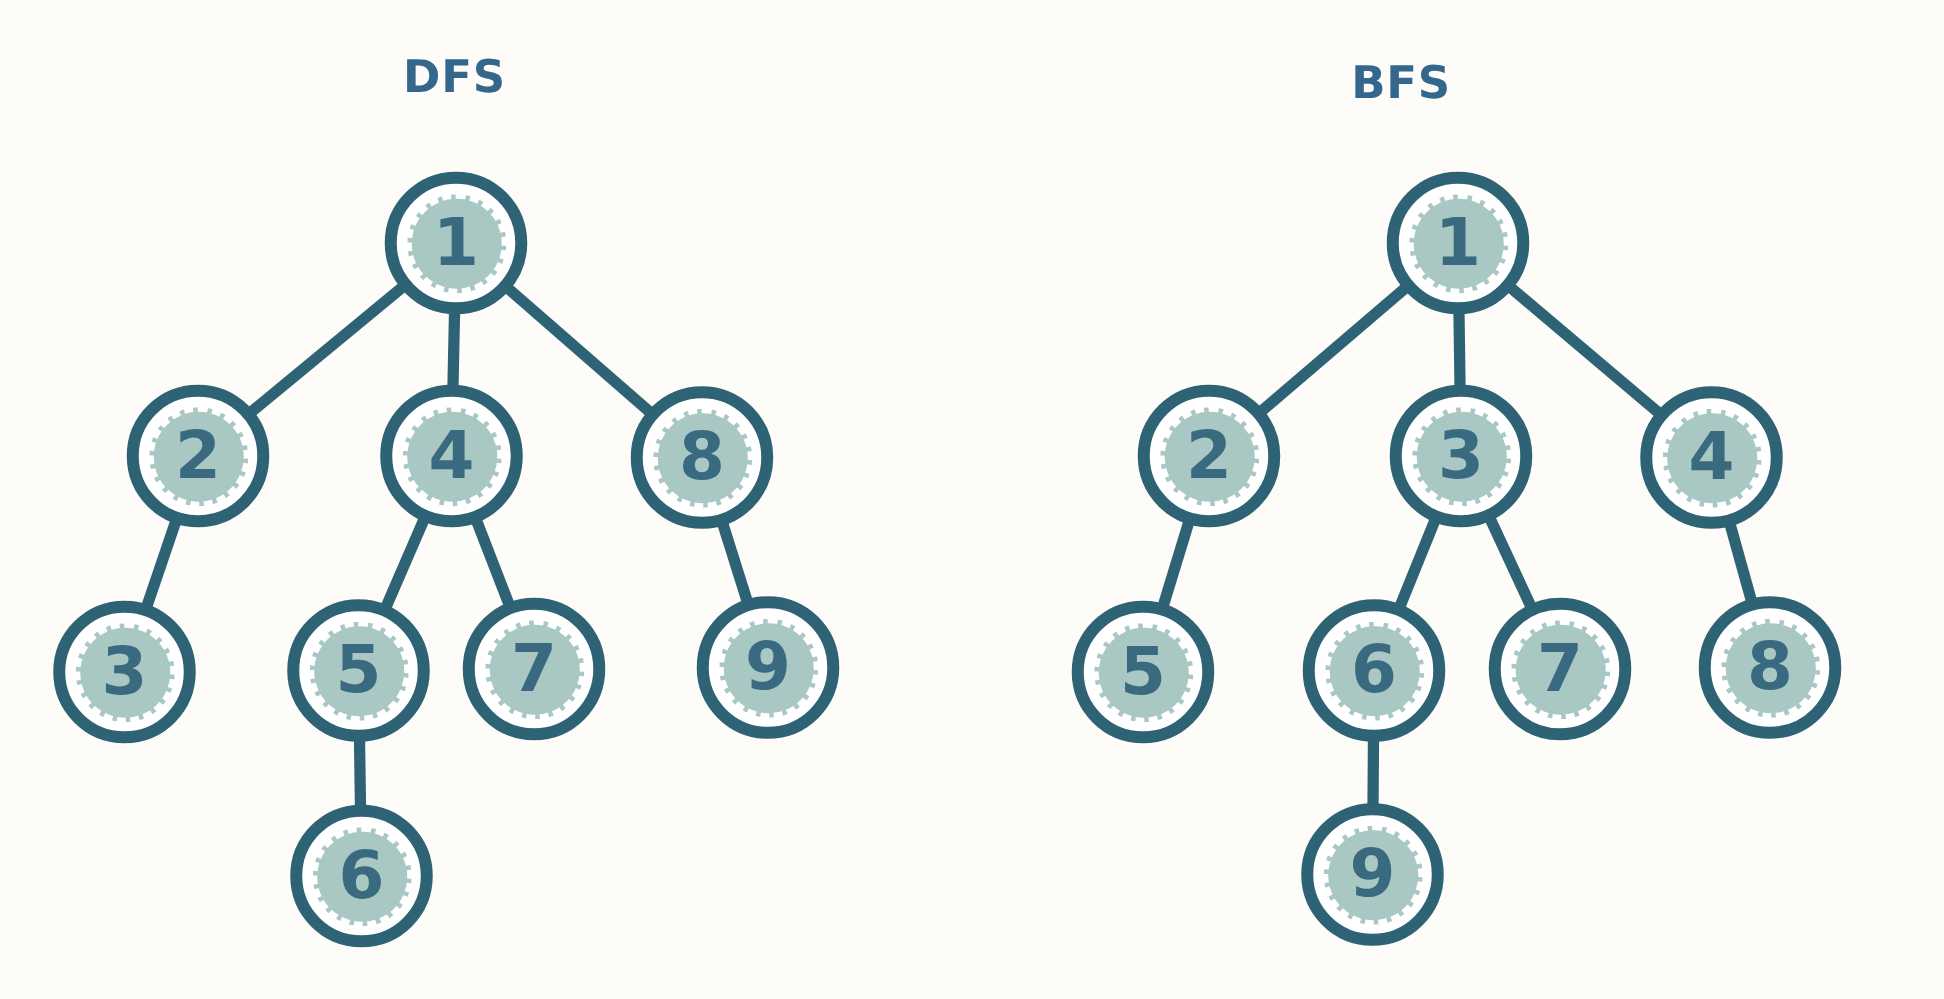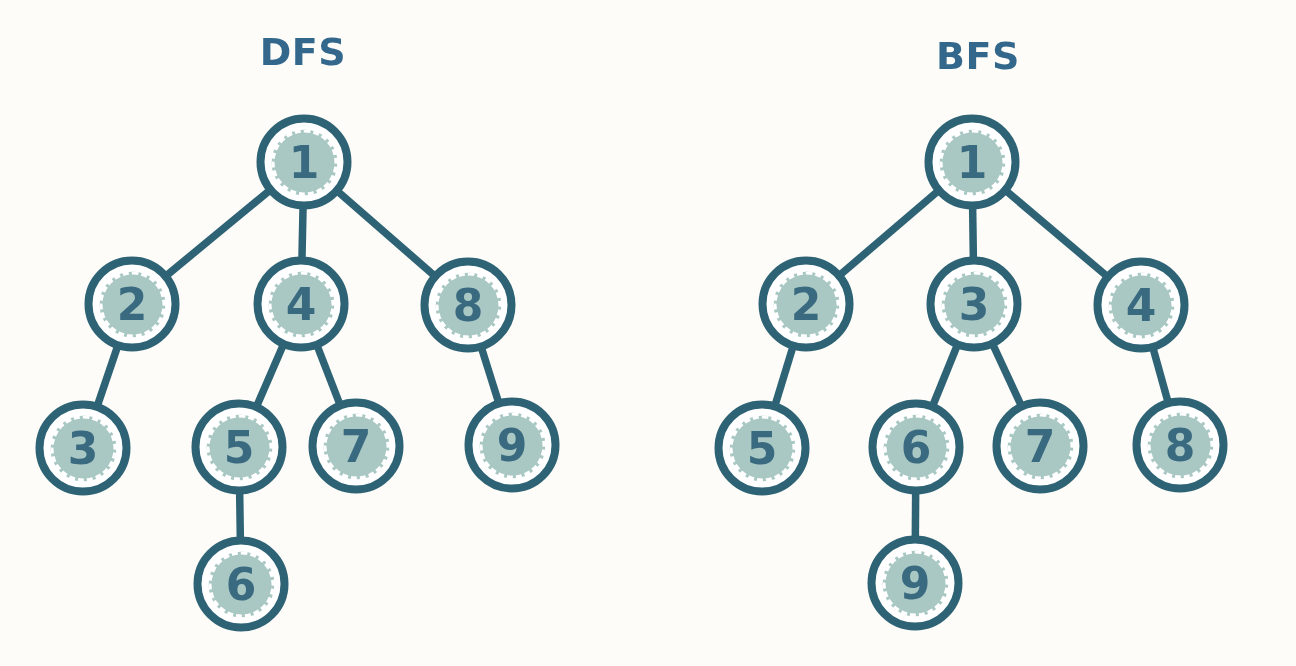--- a/index.html
+++ b/index.html
@@ -11,21 +11,21 @@
     overflow:hidden;
   }
   #edge-layer{
     position:absolute;left:0;top:0;width:1296px;height:666px;
     display:block;
   }
   .tree-title{
     position:absolute;
     transform:translate(-50%,-50%);
     font-weight:bold;
-    font-size:38px;
+    font-size:30px;
     letter-spacing:.5px;
     color:var(--title,#33688c);
     white-space:nowrap;
   }
   .node{
     position:absolute;
     width:95px;height:95px;
     box-sizing:border-box;
     border:8px solid var(--ring,#2e6375);
     background:var(--gap,#ffffff);
@@ -65,21 +65,21 @@
       <line x1="972" y1="162" x2="806" y2="304" stroke="#2e6375" stroke-width="7.5"></line>
       <line x1="972" y1="162" x2="974" y2="304" stroke="#2e6375" stroke-width="7.5"></line>
       <line x1="972" y1="162" x2="1141" y2="305" stroke="#2e6375" stroke-width="7.5"></line>
       <line x1="806" y1="304" x2="762" y2="448" stroke="#2e6375" stroke-width="7.5"></line>
       <line x1="974" y1="304" x2="916" y2="447" stroke="#2e6375" stroke-width="7.5"></line>
       <line x1="974" y1="304" x2="1040" y2="446" stroke="#2e6375" stroke-width="7.5"></line>
       <line x1="1141" y1="305" x2="1180" y2="445" stroke="#2e6375" stroke-width="7.5"></line>
       <line x1="916" y1="447" x2="915" y2="583" stroke="#2e6375" stroke-width="7.5"></line>
     </svg>
   <div class="tree-title" id="tree-title-0" style="left: 303px; top: 52px;">DFS</div>
-  <div class="tree-title" id="tree-title-1" style="left: 978px; top: 56px;">BFS</div>
+  <div class="tree-title" id="tree-title-1" style="left: 934px; top: 56px;">BFS</div>
   <div id="nodes-layer">
       <div class="node" style="left: 304px; top: 162px;">
         <div class="node-fill">
           <span class="node-label">1</span>
         </div>
       </div>
       <div class="node" style="left: 132px; top: 304px;">
         <div class="node-fill">
           <span class="node-label">2</span>
         </div>

